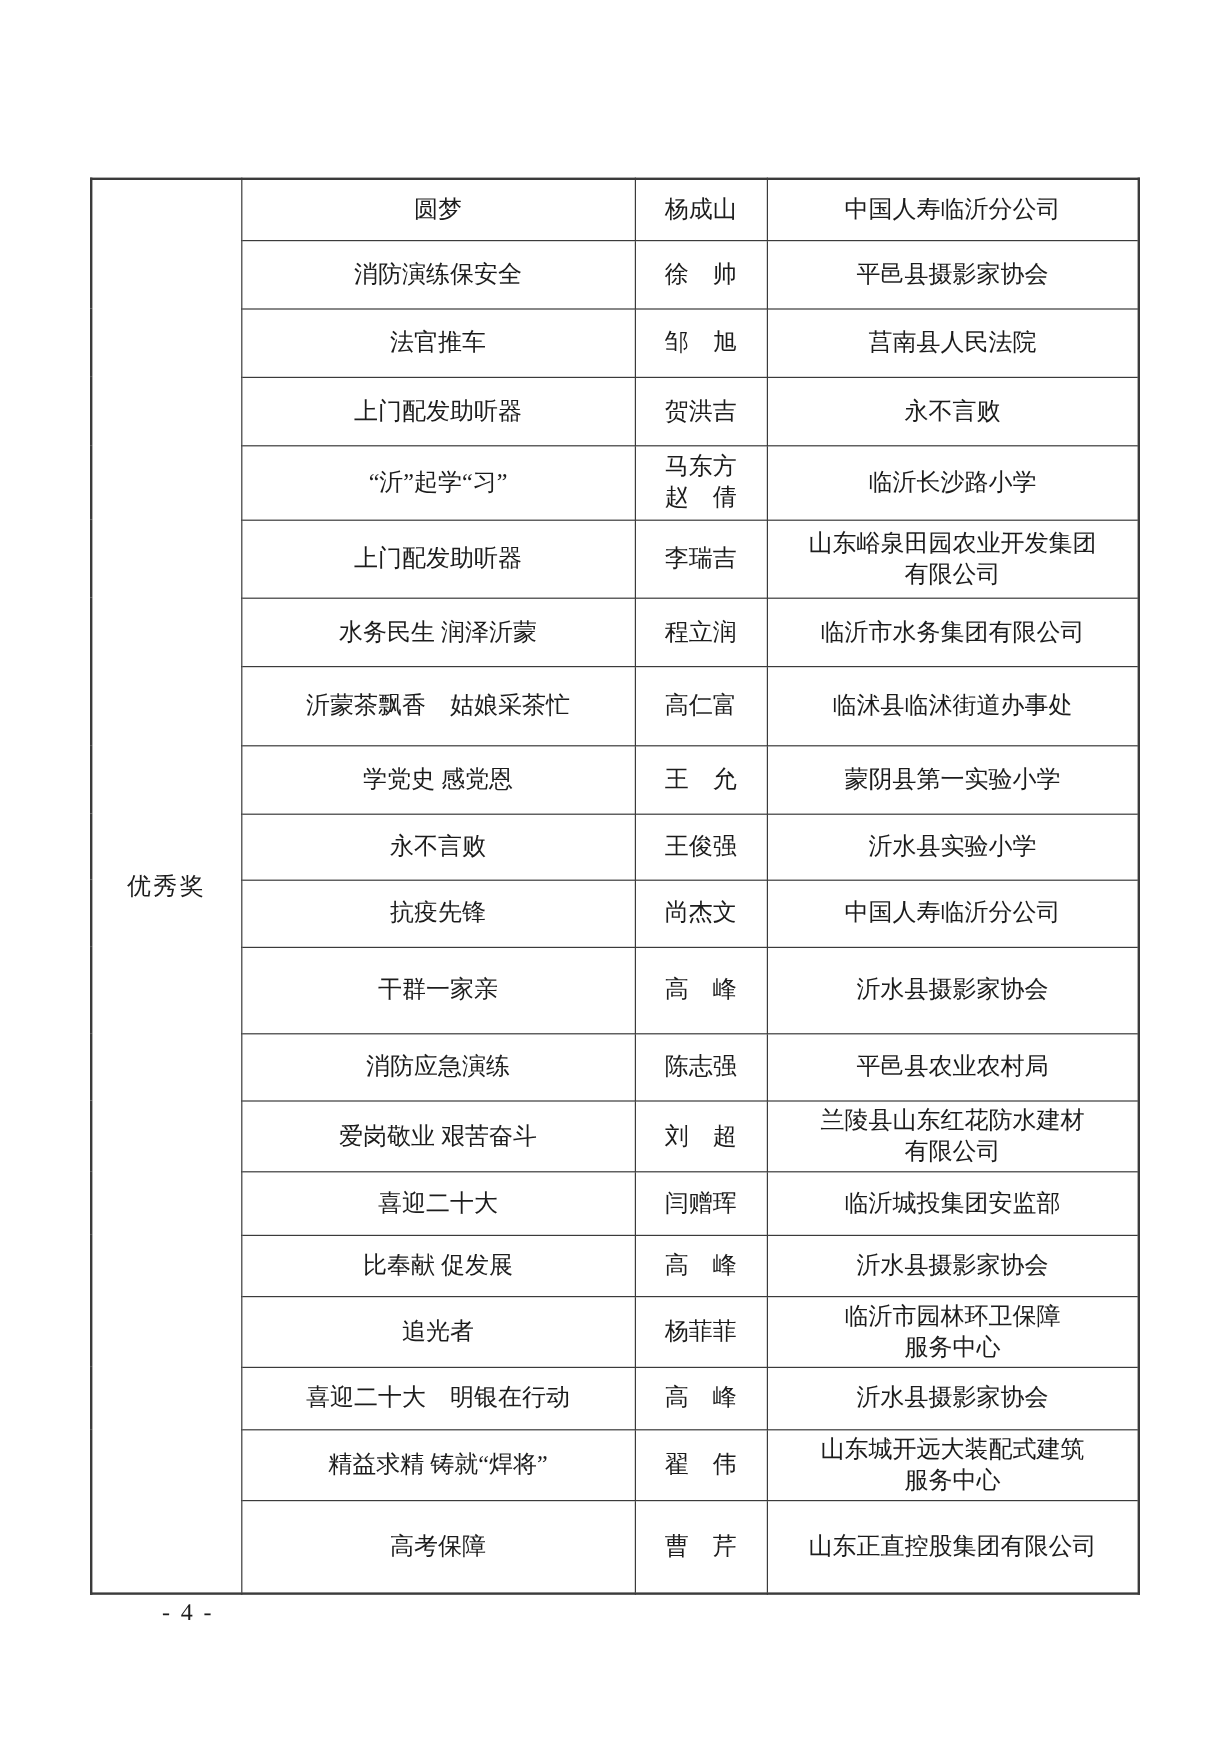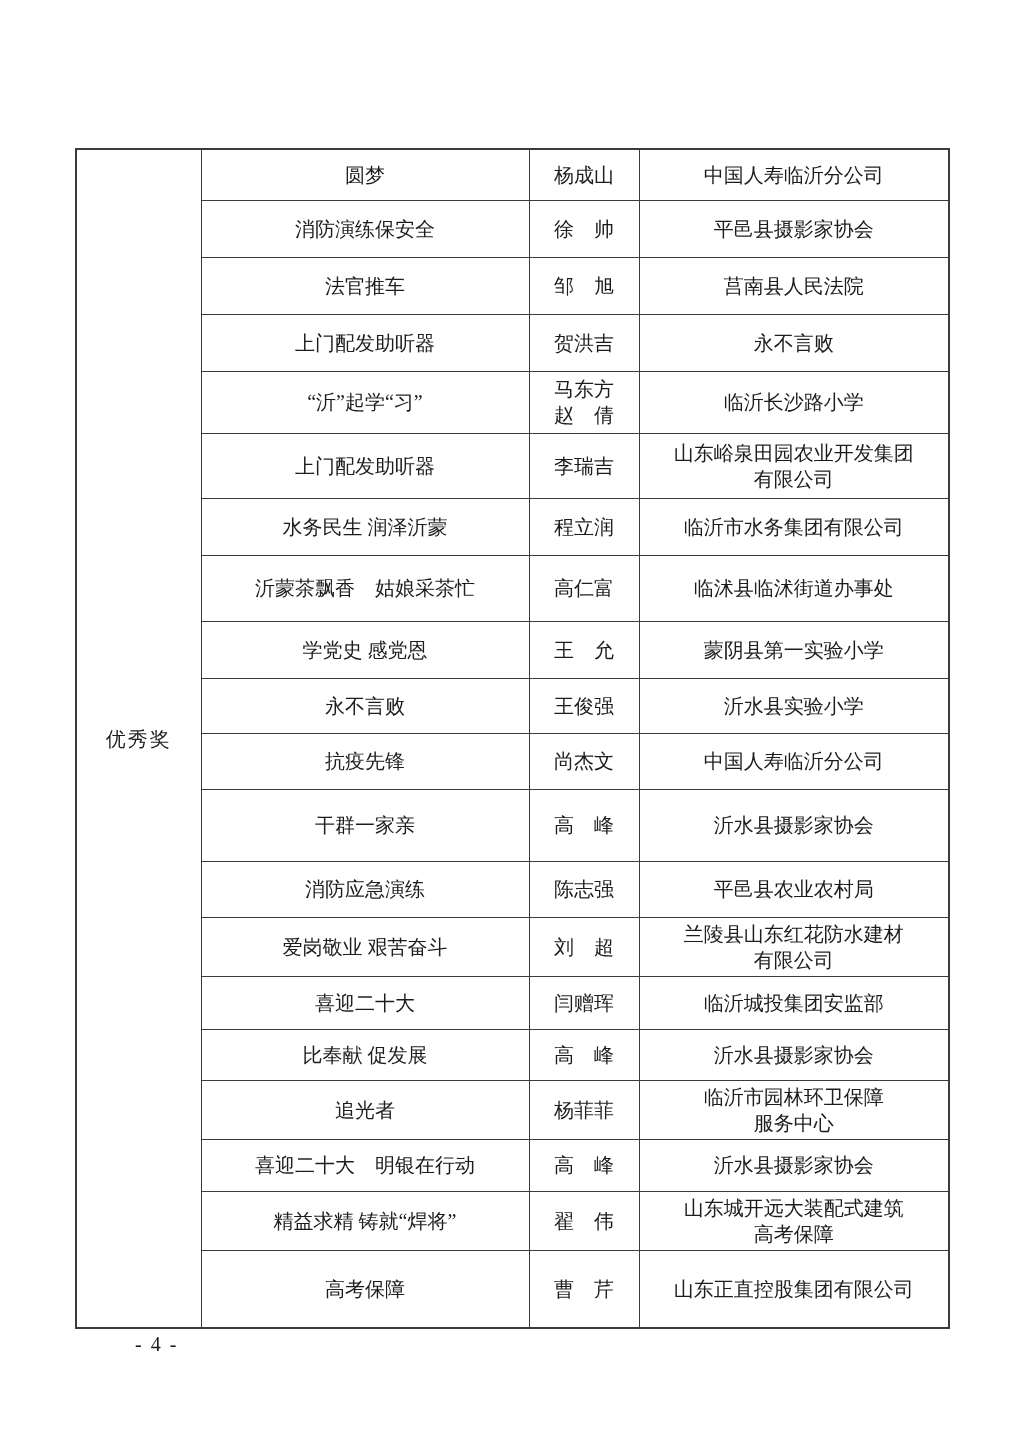--- a/index.html
+++ b/index.html
@@ -152,21 +152,21 @@
       </tr>
       <tr style="height:52px">
         <td class="title">喜迎二十大　明银在行动</td>
         <td class="author">高　峰</td>
         <td class="org">沂水县摄影家协会</td>
       </tr>
       <tr style="height:58px">
         <td class="title">精益求精 铸就“焊将”</td>
         <td class="author">翟　伟</td>
         <td class="org">山东城开远大装配式建筑
-高考保障</td>
+服务中心</td>
       </tr>
       <tr style="height:78px">
         <td class="title">高考保障</td>
         <td class="author">曹　芹</td>
         <td class="org">山东正直控股集团有限公司</td>
       </tr>
     </tbody>
   </table>
 
   <div class="page-number">- 4 -</div>

